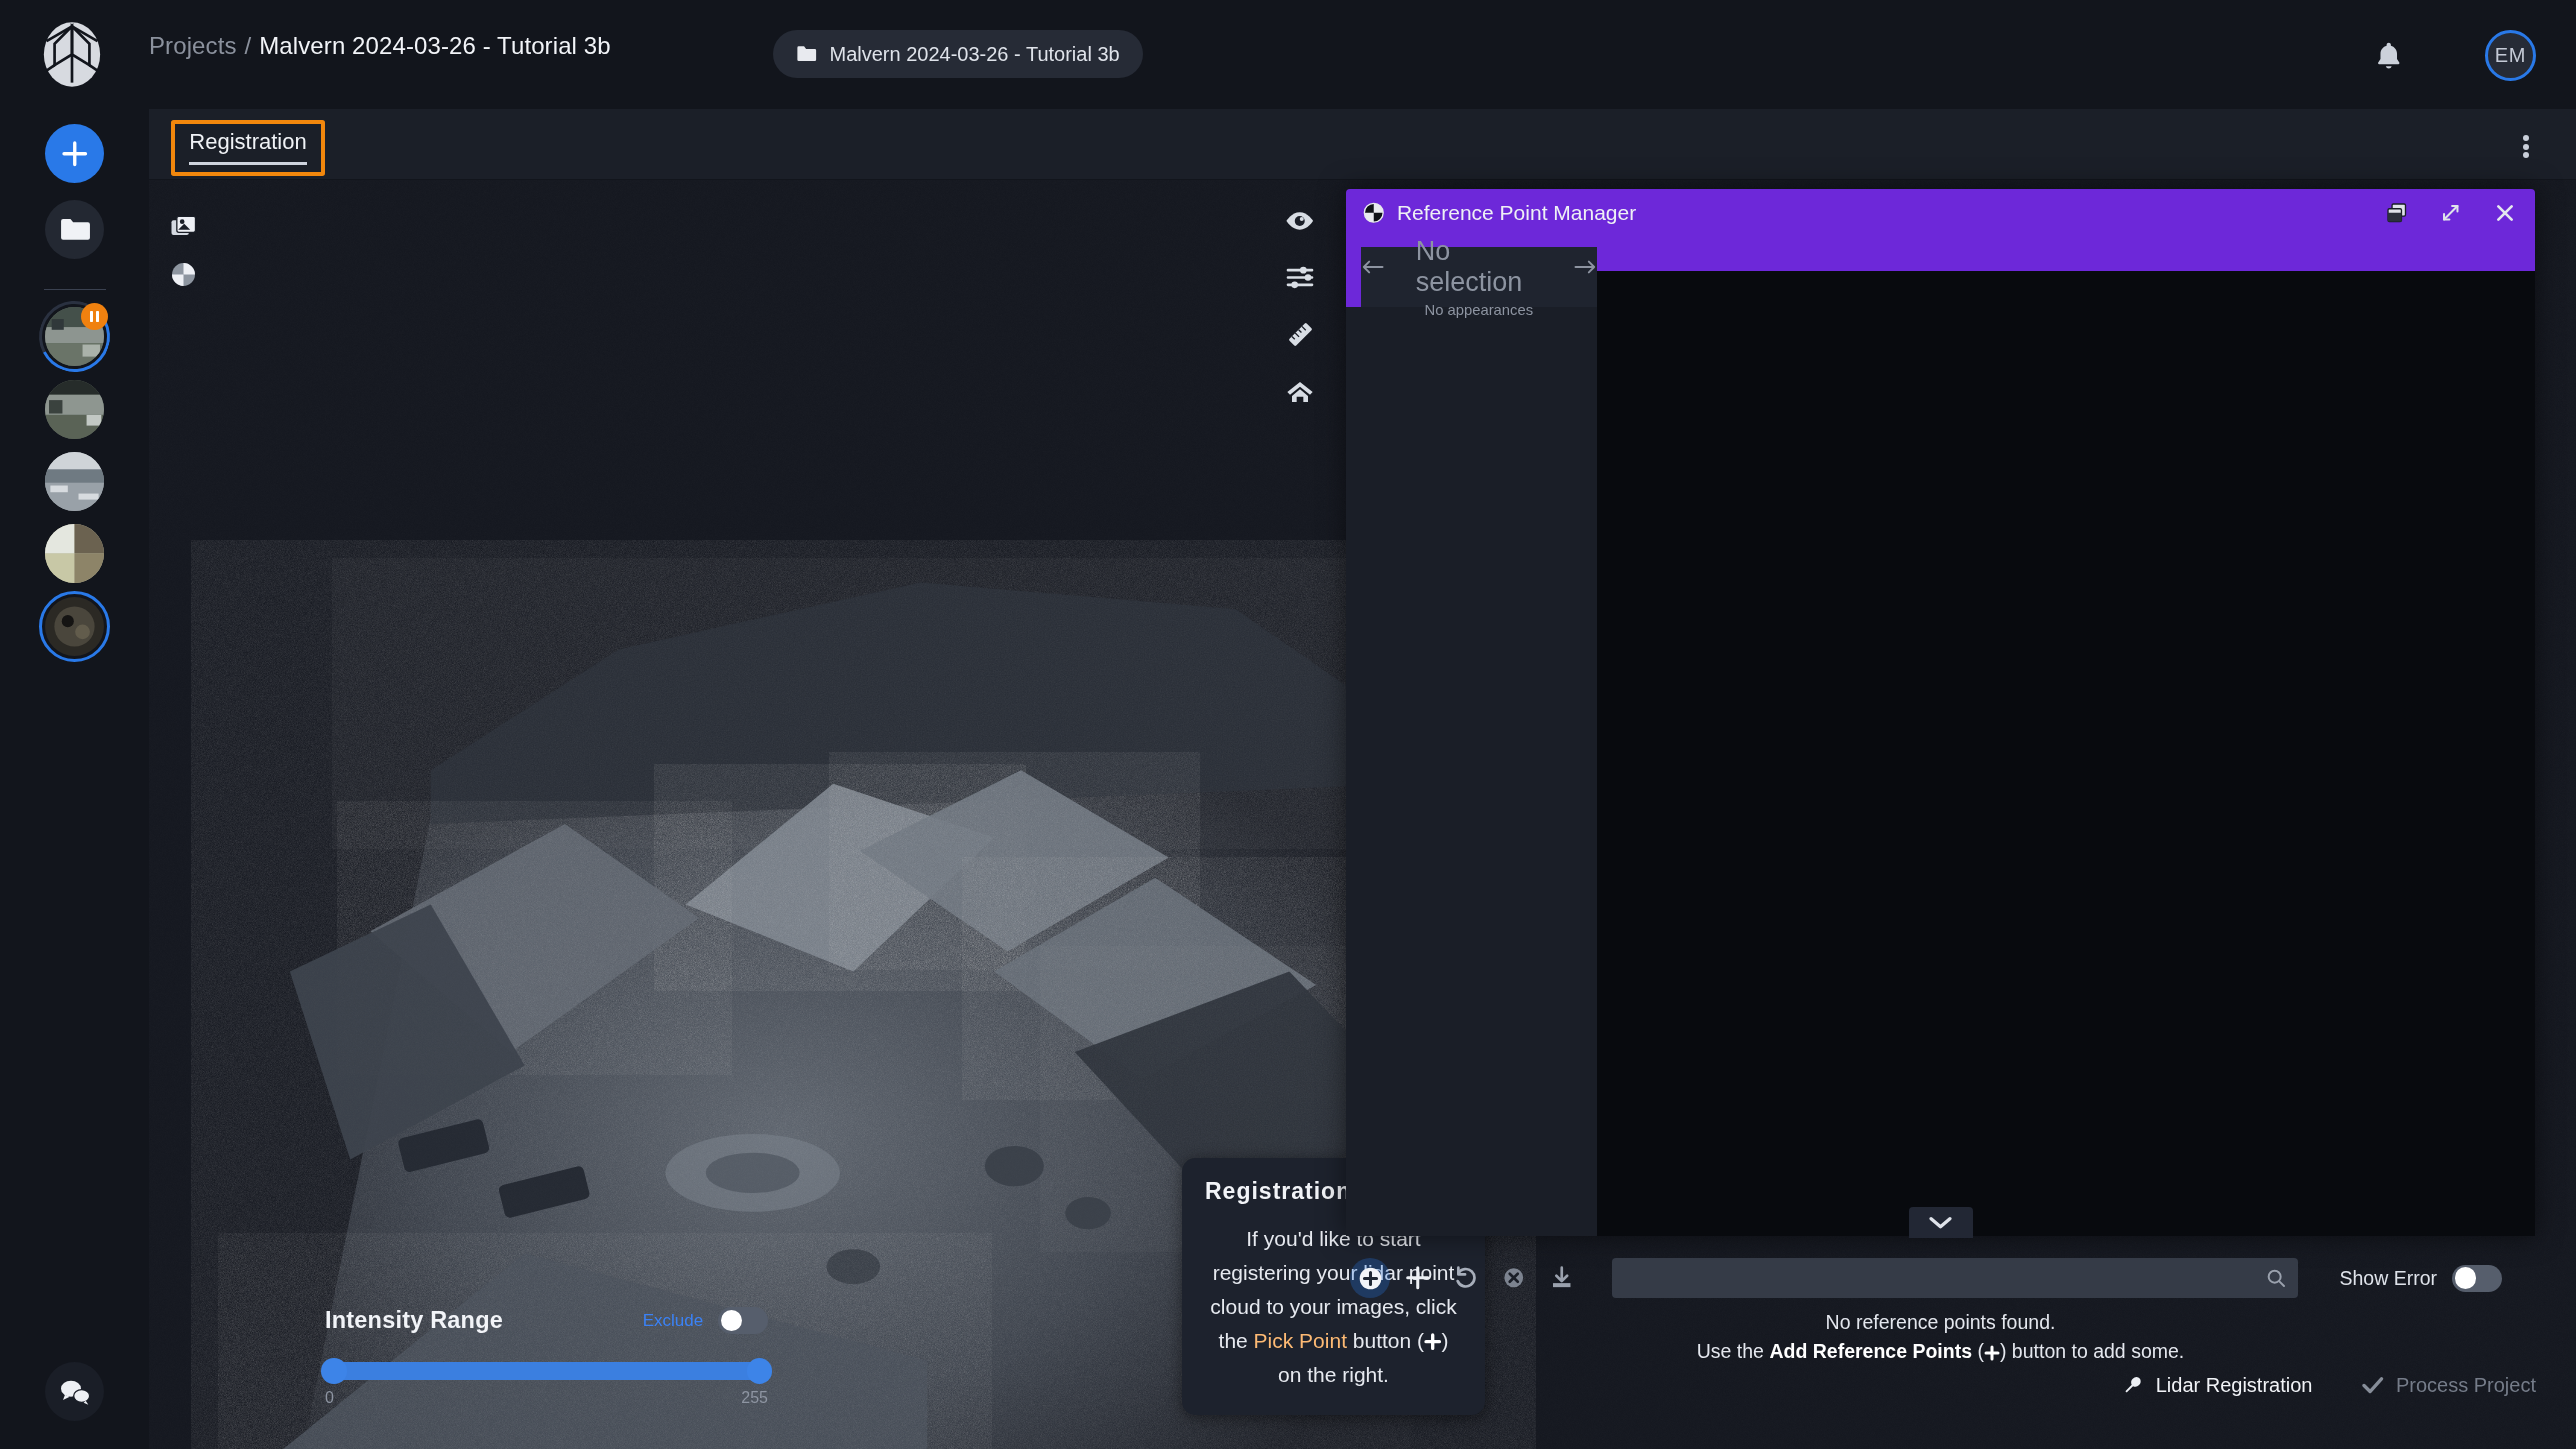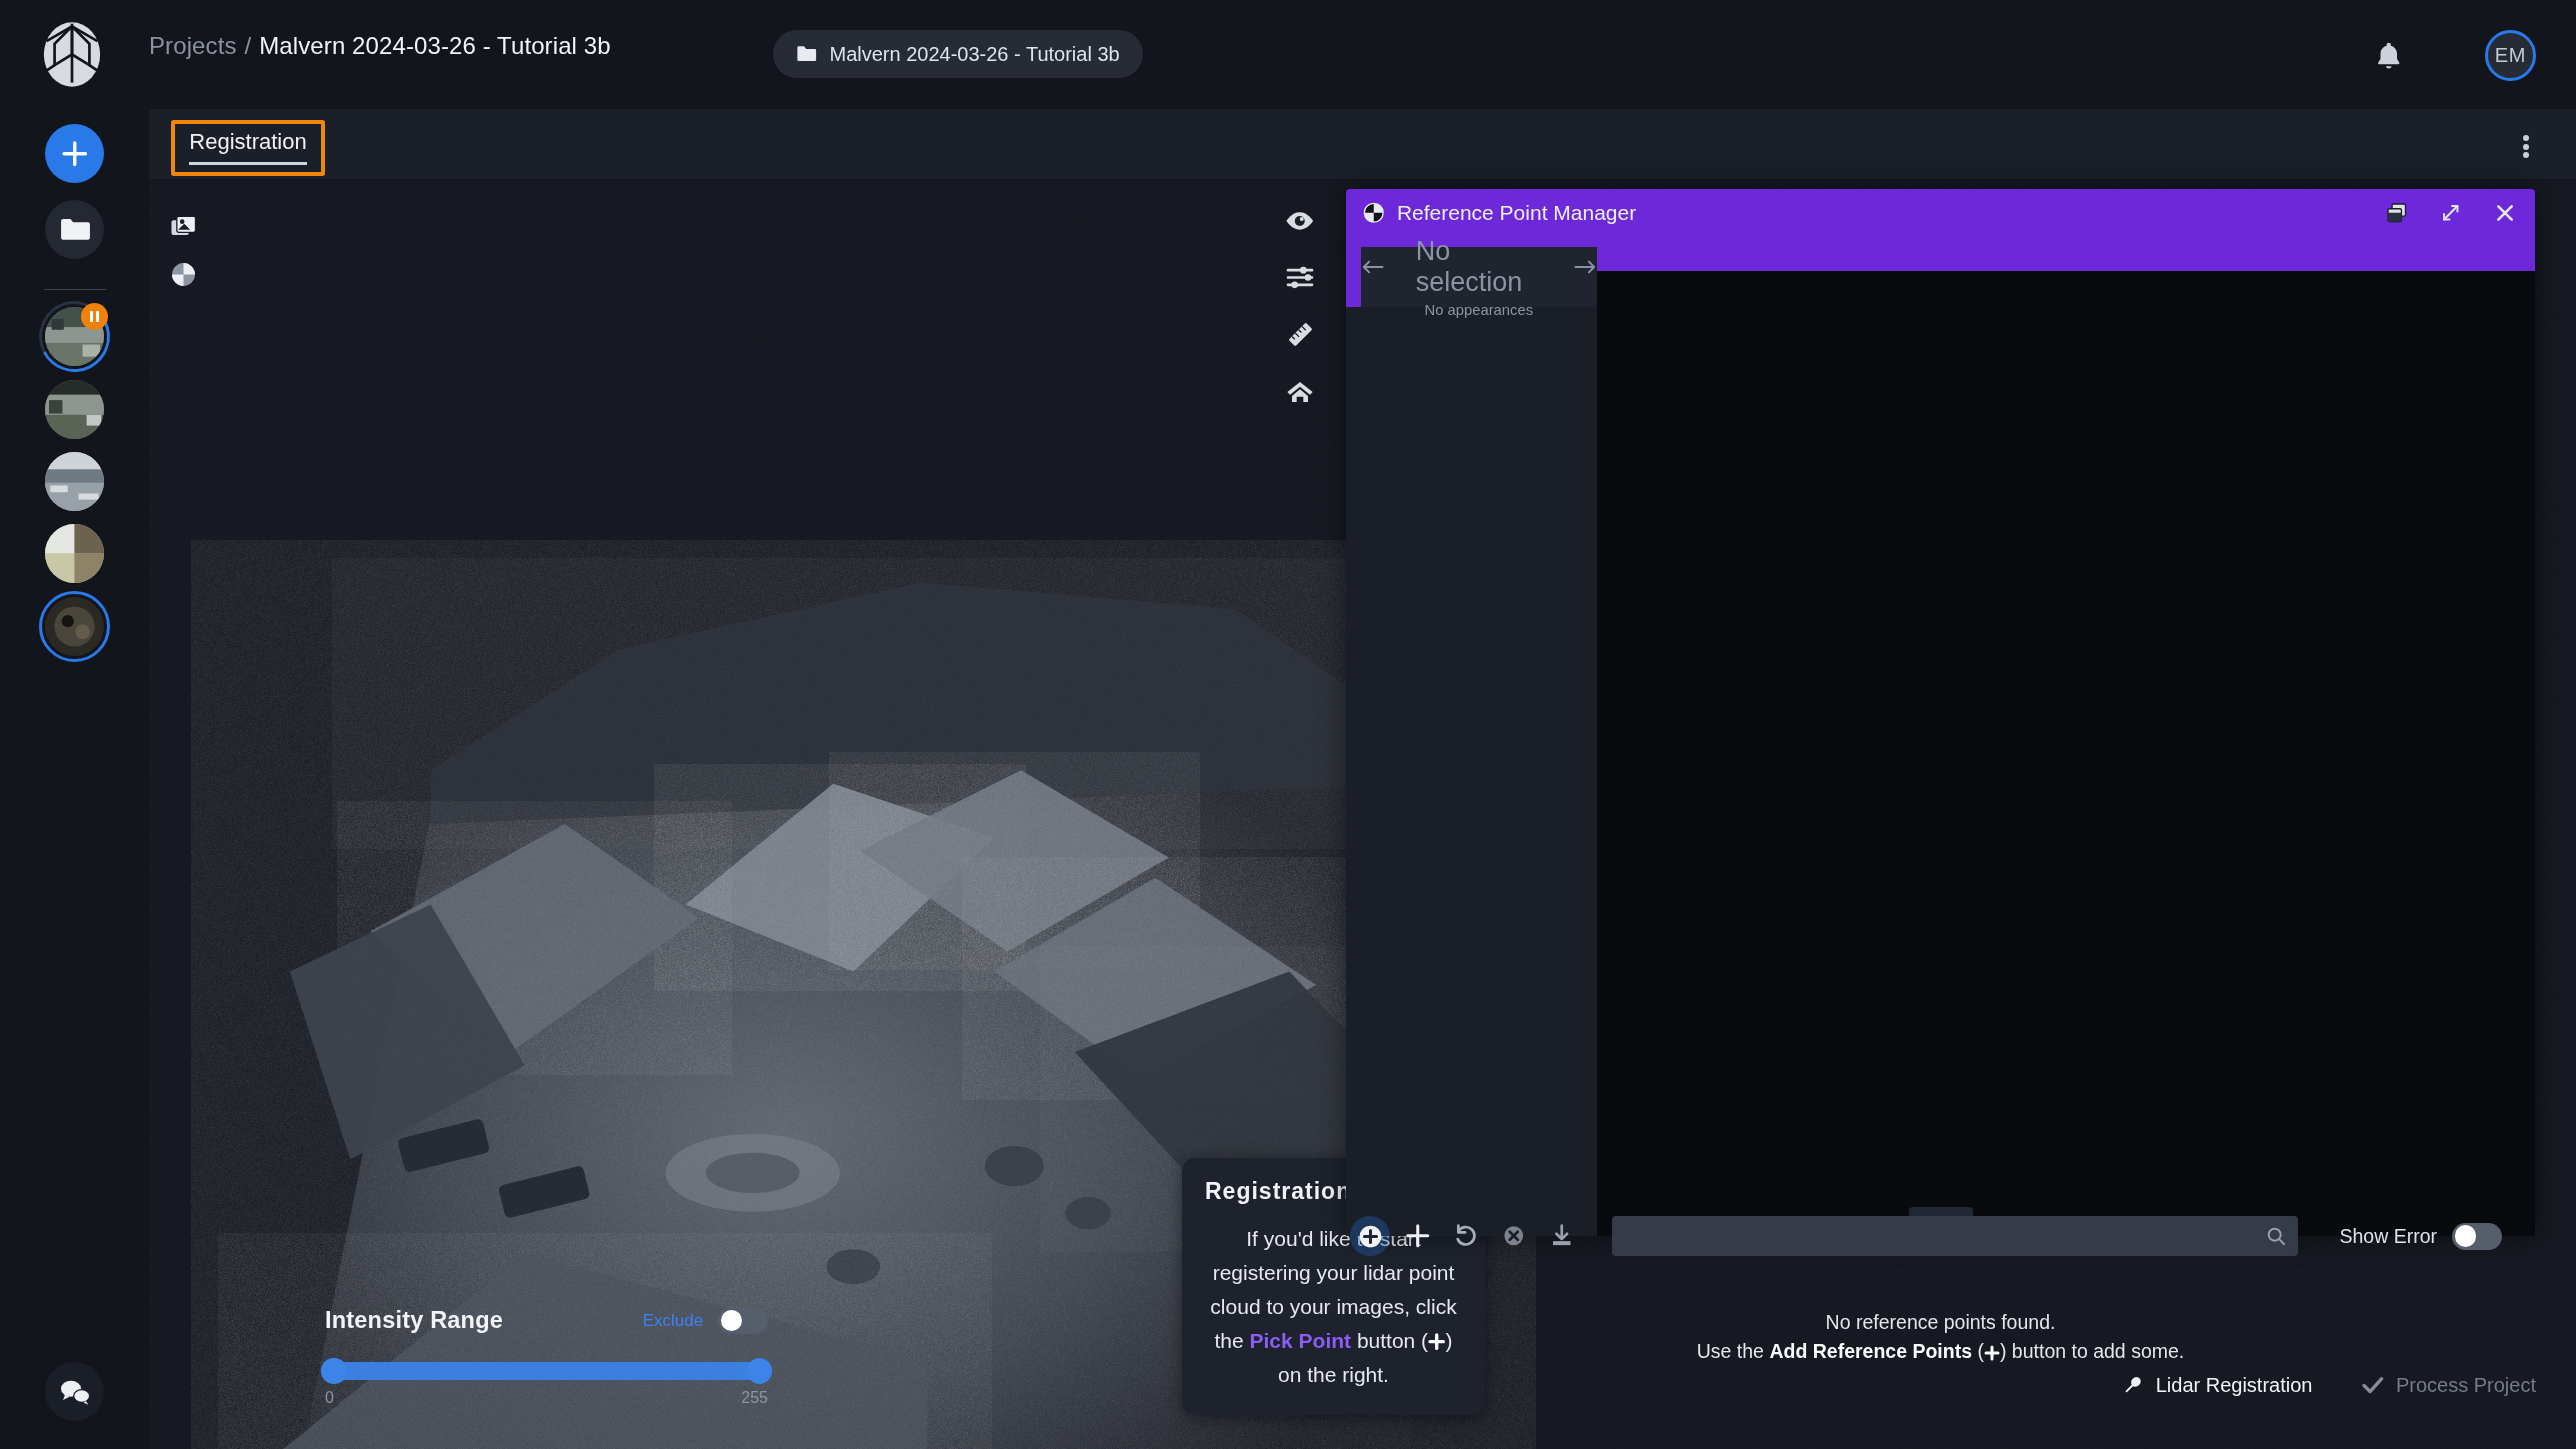--- a/index.html
+++ b/index.html
@@ -187,21 +187,21 @@
     padding: 20px 23px 23px 23px;
     box-shadow: 0 2.7px 16px rgba(0,0,0,.45);
   }
   .help-head {
     display:flex; align-items:center; justify-content: space-between; margin-bottom: 17.4px;
   }
   .help-title { font-size: 23px; font-weight: bold; color: #f2f4f8; letter-spacing: 1px; }
   .help-body {
     font-size: 21px; line-height: 1.62; color: #e6e9ef; text-align: center;
   }
-  .help-body b { font-weight: bold; color: #8b5cf6; }
+  .help-body b { font-weight: normal; color: #fdba74; }
 
   
   .rpm {
     position: absolute; left: 1346px; top: 189px; width: 1189px; height: 1047px;
     background: #6d28d9; border-radius: 4px;
     box-shadow: 0 0 27px rgba(0,0,0,.5);
   }
   .rpm-header {
     height: 47px; display: flex; align-items: center; padding: 0 14.8px 0 17.4px;
     position: relative;
@@ -231,21 +231,21 @@
   }
   .rpm-collapse {
     position: absolute; left: 50%; transform: translateX(-50%);
     bottom: -2px; width: 64px; height: 31px;
     background: #222734; border-radius: 4px 4px 0 0;
     display:flex; align-items:center; justify-content:center;
   }
 
   
   .rpm-toolbar {
-    position: absolute; left: 1346px; top: 1211px; width: 1189px; height: 50px;
+    position: absolute; left: 1346px; top: 1253px; width: 1189px; height: 50px;
     display: flex; align-items: center; gap: 0;
   }
   .tb-btn {
     width: 48px; height: 48px; display:flex; align-items:center; justify-content:center;
     position: relative;
   }
   .tb-btn.active::before {
     content:''; position:absolute; left: 4px; top: 4px; width: 40px; height: 40px;
     border-radius: 50%; background: rgba(41,121,232,.28);
   }

